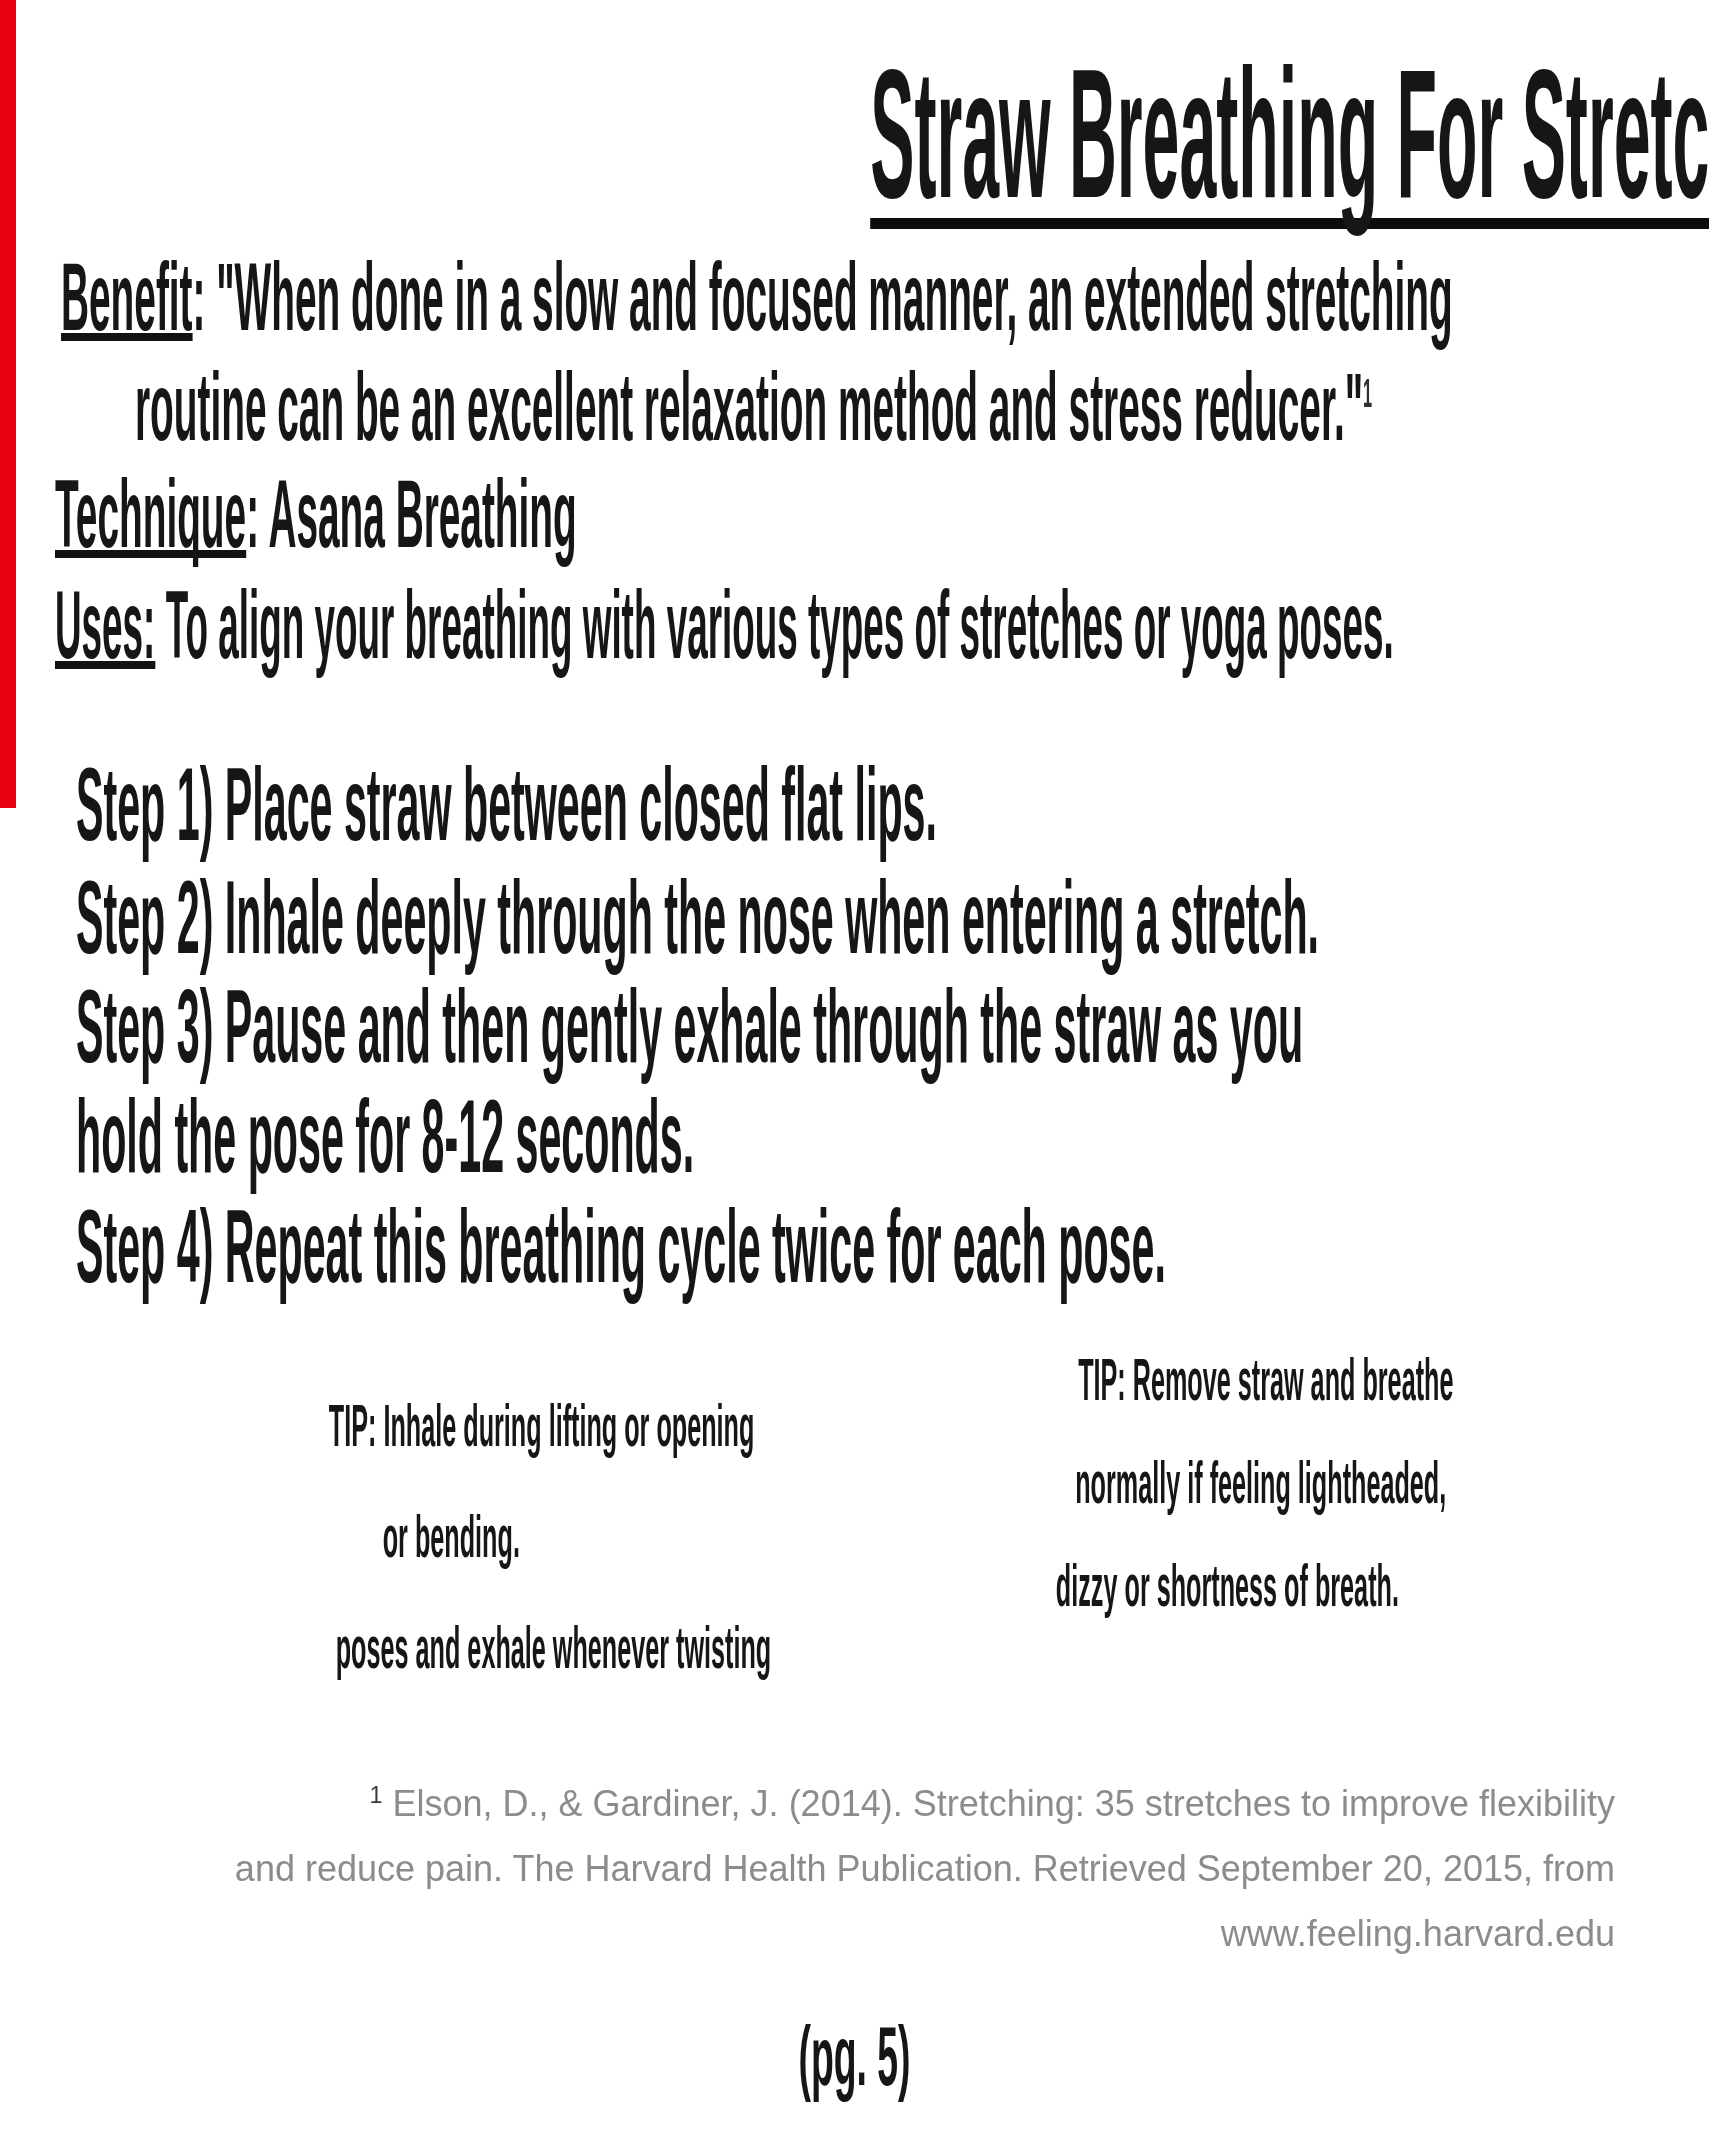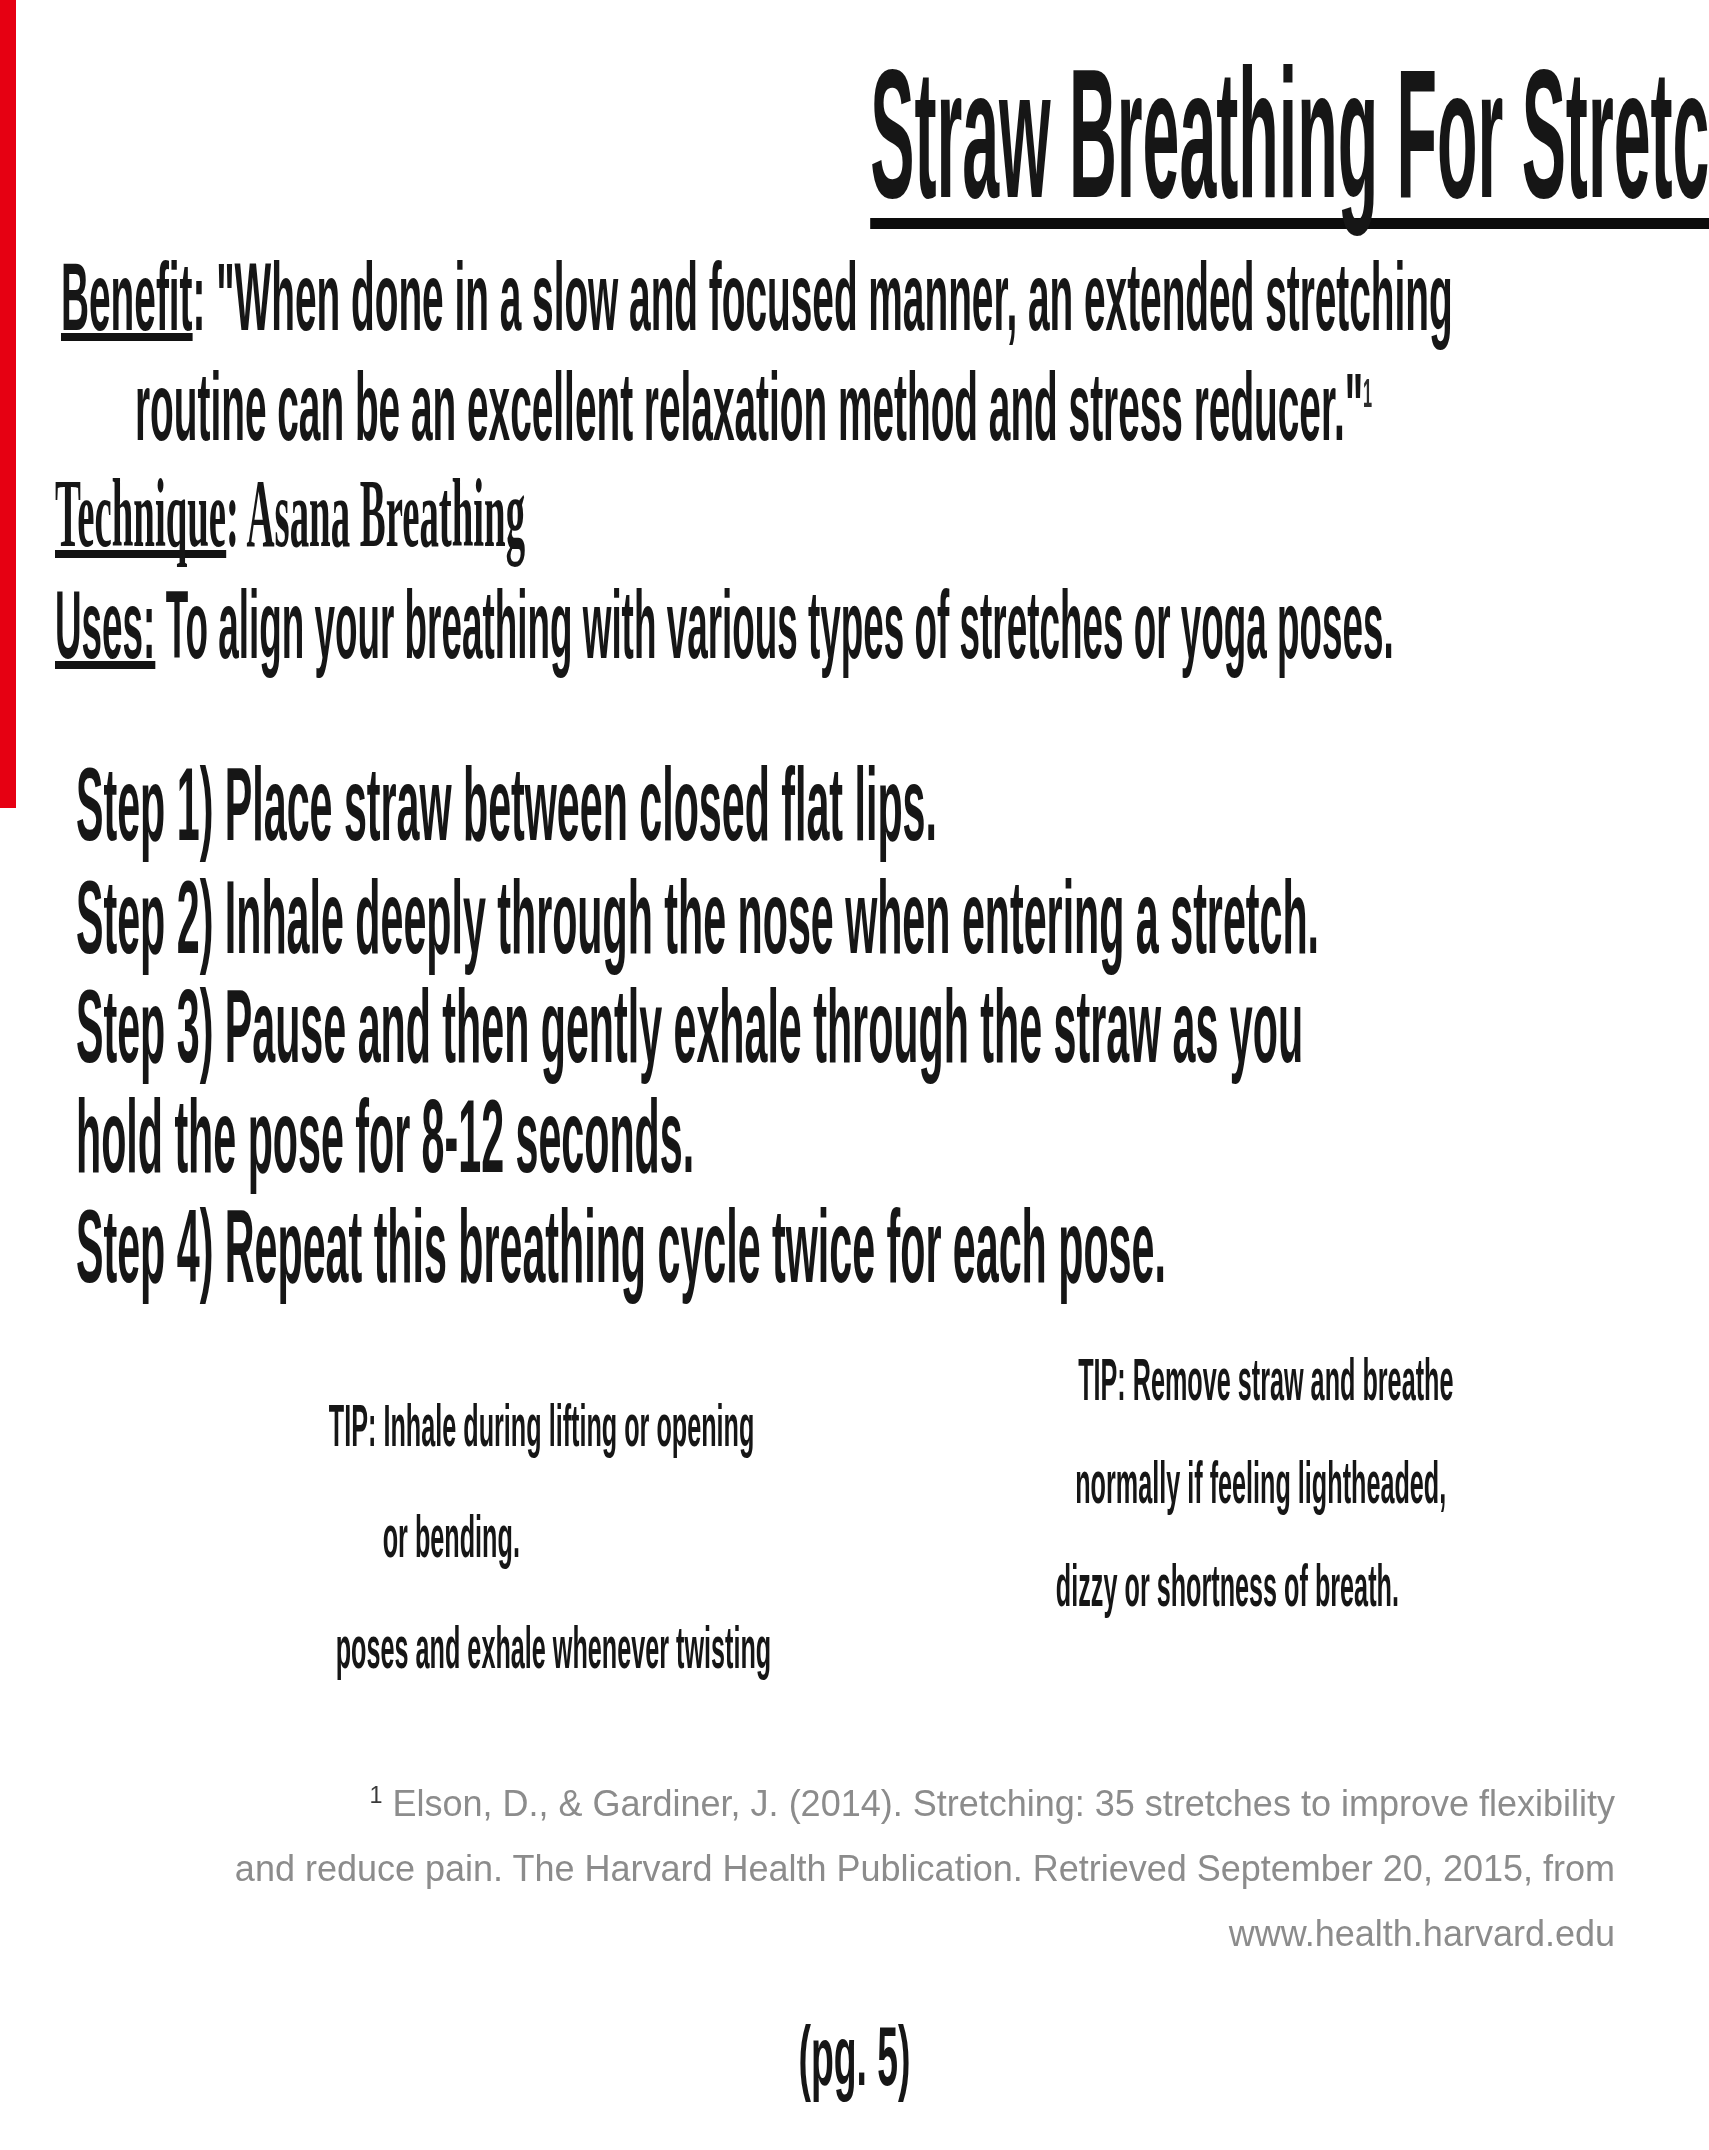--- a/index.html
+++ b/index.html
@@ -68,21 +68,21 @@
     <span class="sxc"><span class="ul-title">Straw Breathing For Stretching</span></span>
   </div>
 
   <div class="line hw t-body" style="left:61px;top:248px;">
     <span class="sx"><span class="ul">Benefit</span><span>: "When done in a slow and focused manner, an extended stretching</span></span>
   </div>
   <div class="line hw t-body" style="left:135px;top:345px;">
     <span class="sx"><span>routine can be an excellent relaxation method and stress reducer."</span><sup class="q">1</sup></span>
   </div>
 
-  <div class="line hw t-body" style="left:55px;top:465px;font-family:Liberation Serif, serif;">
+  <div class="line hw t-body" style="left:55px;top:465px;">
     <span class="sx"><span class="ul">Technique</span><span>: Asana Breathing</span></span>
   </div>
 
   <div class="line hw t-body t-uses" style="left:55px;top:576px;">
     <span class="sx"><span class="ul">Uses:</span><span> To align your breathing with various types of stretches or yoga poses.</span></span>
   </div>
 
   <div class="line hw t-step" style="left:76px;top:753px;">
     <span class="sx">Step 1) Place straw between closed flat lips.</span>
   </div>
@@ -106,21 +106,21 @@
   </div>
   <div class="tipcol tip-right hw t-tip">
     <span class="tipline"><span class="sxc">TIP: Remove straw and breathe</span></span>
     <span class="tipline"><span class="sxc">normally if feeling lightheaded,</span></span>
     <span class="tipline"><span class="sxc">dizzy or shortness of breath.</span></span>
   </div>
 
   <div class="footnote">
     <span class="fnline"><sup class="fq">1</sup> <span>Elson, D., &amp; Gardiner, J. (2014). Stretching: 35 stretches to improve flexibility</span></span>
     <span class="fnline">and reduce pain. The Harvard Health Publication. Retrieved September 20, 2015, from</span>
-    <span class="fnline">www.health.harvard.edu</span>
+    <span class="fnline">www.feeling.harvard.edu</span>
   </div>
 
   <div class="line centered hw t-footer" style="top:2015px;text-decoration:underline;">
     <span class="sxc">(pg. 5)</span>
   </div>
 
 </div>
 
 
 </body></html>

